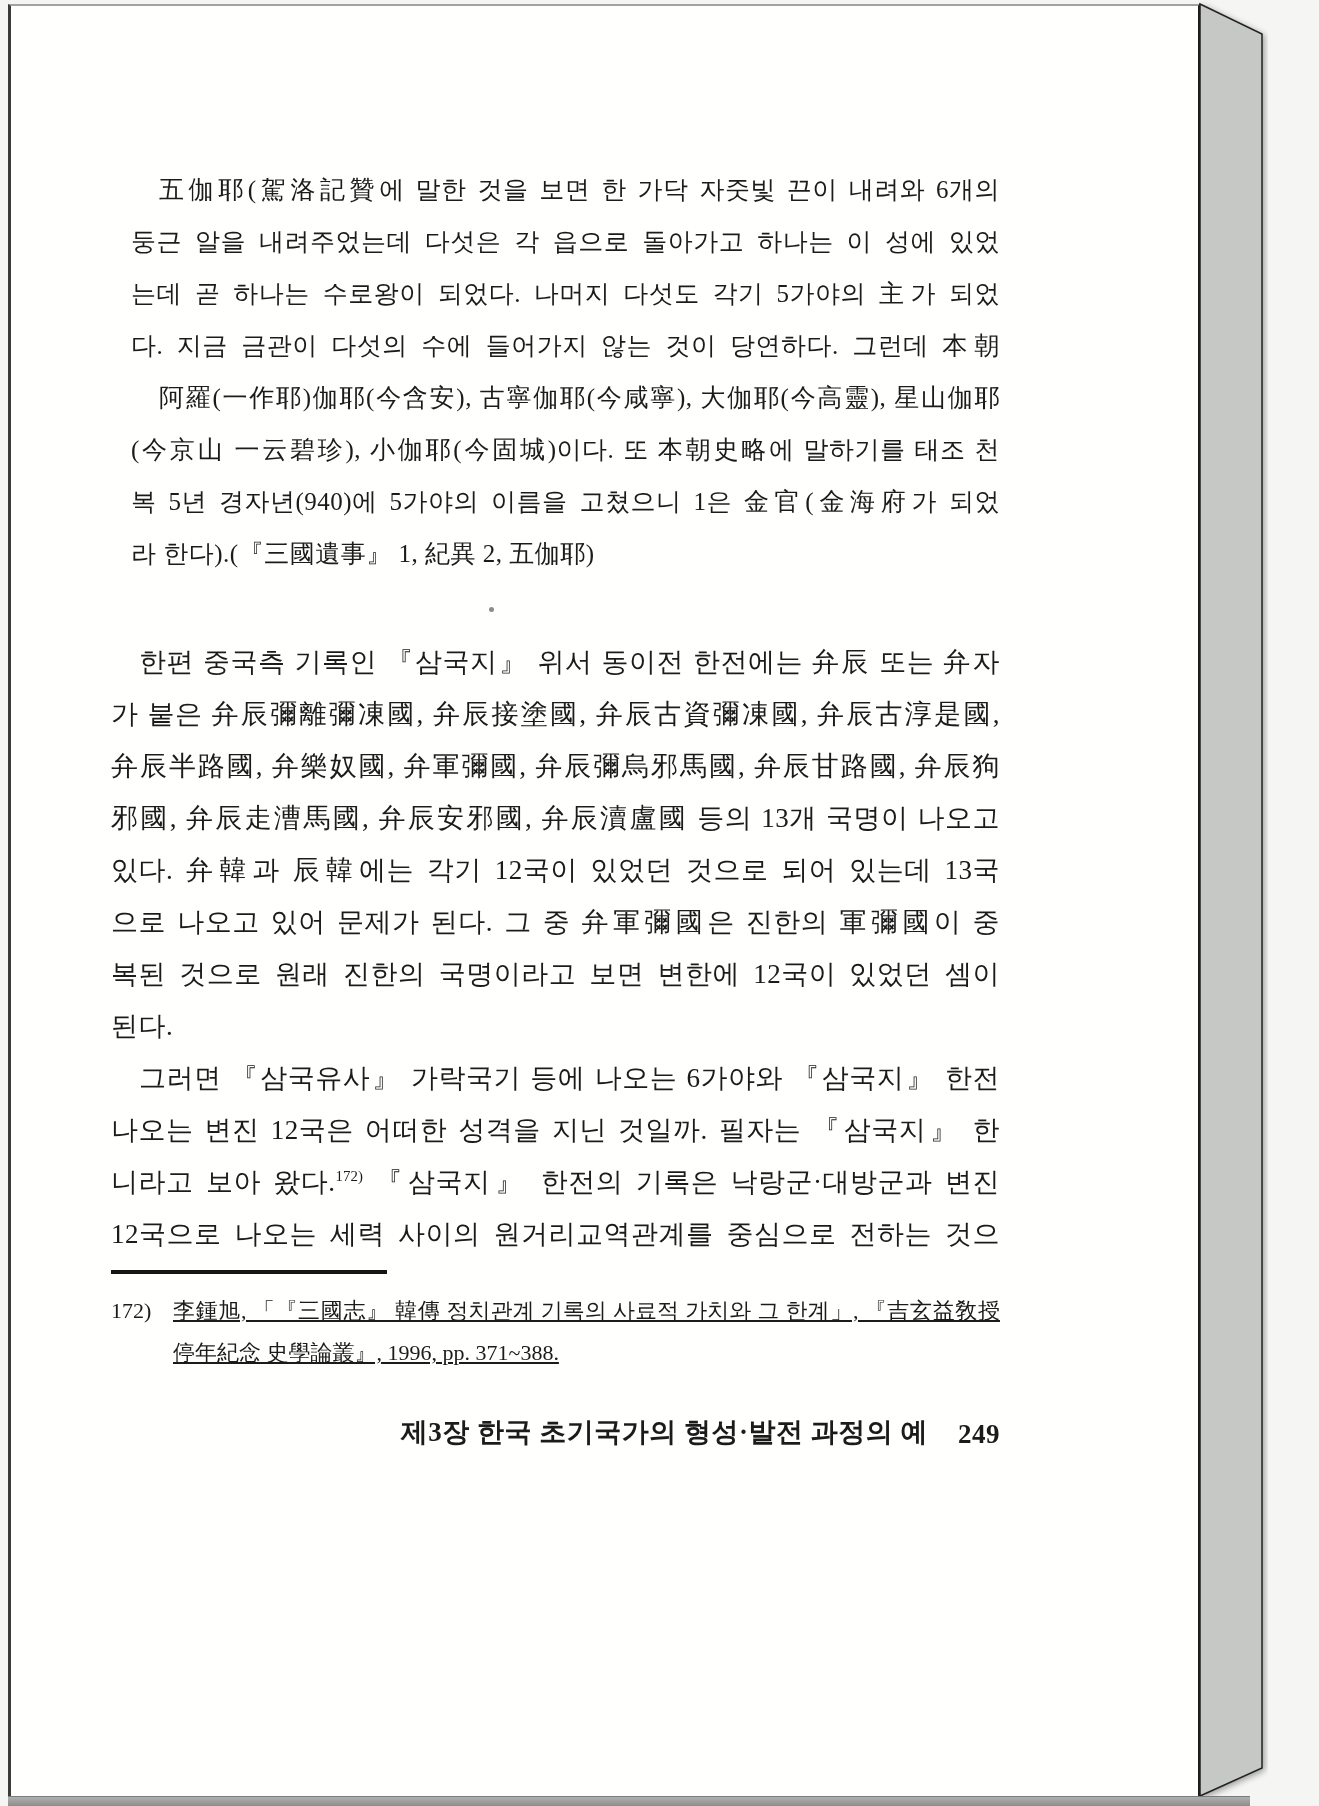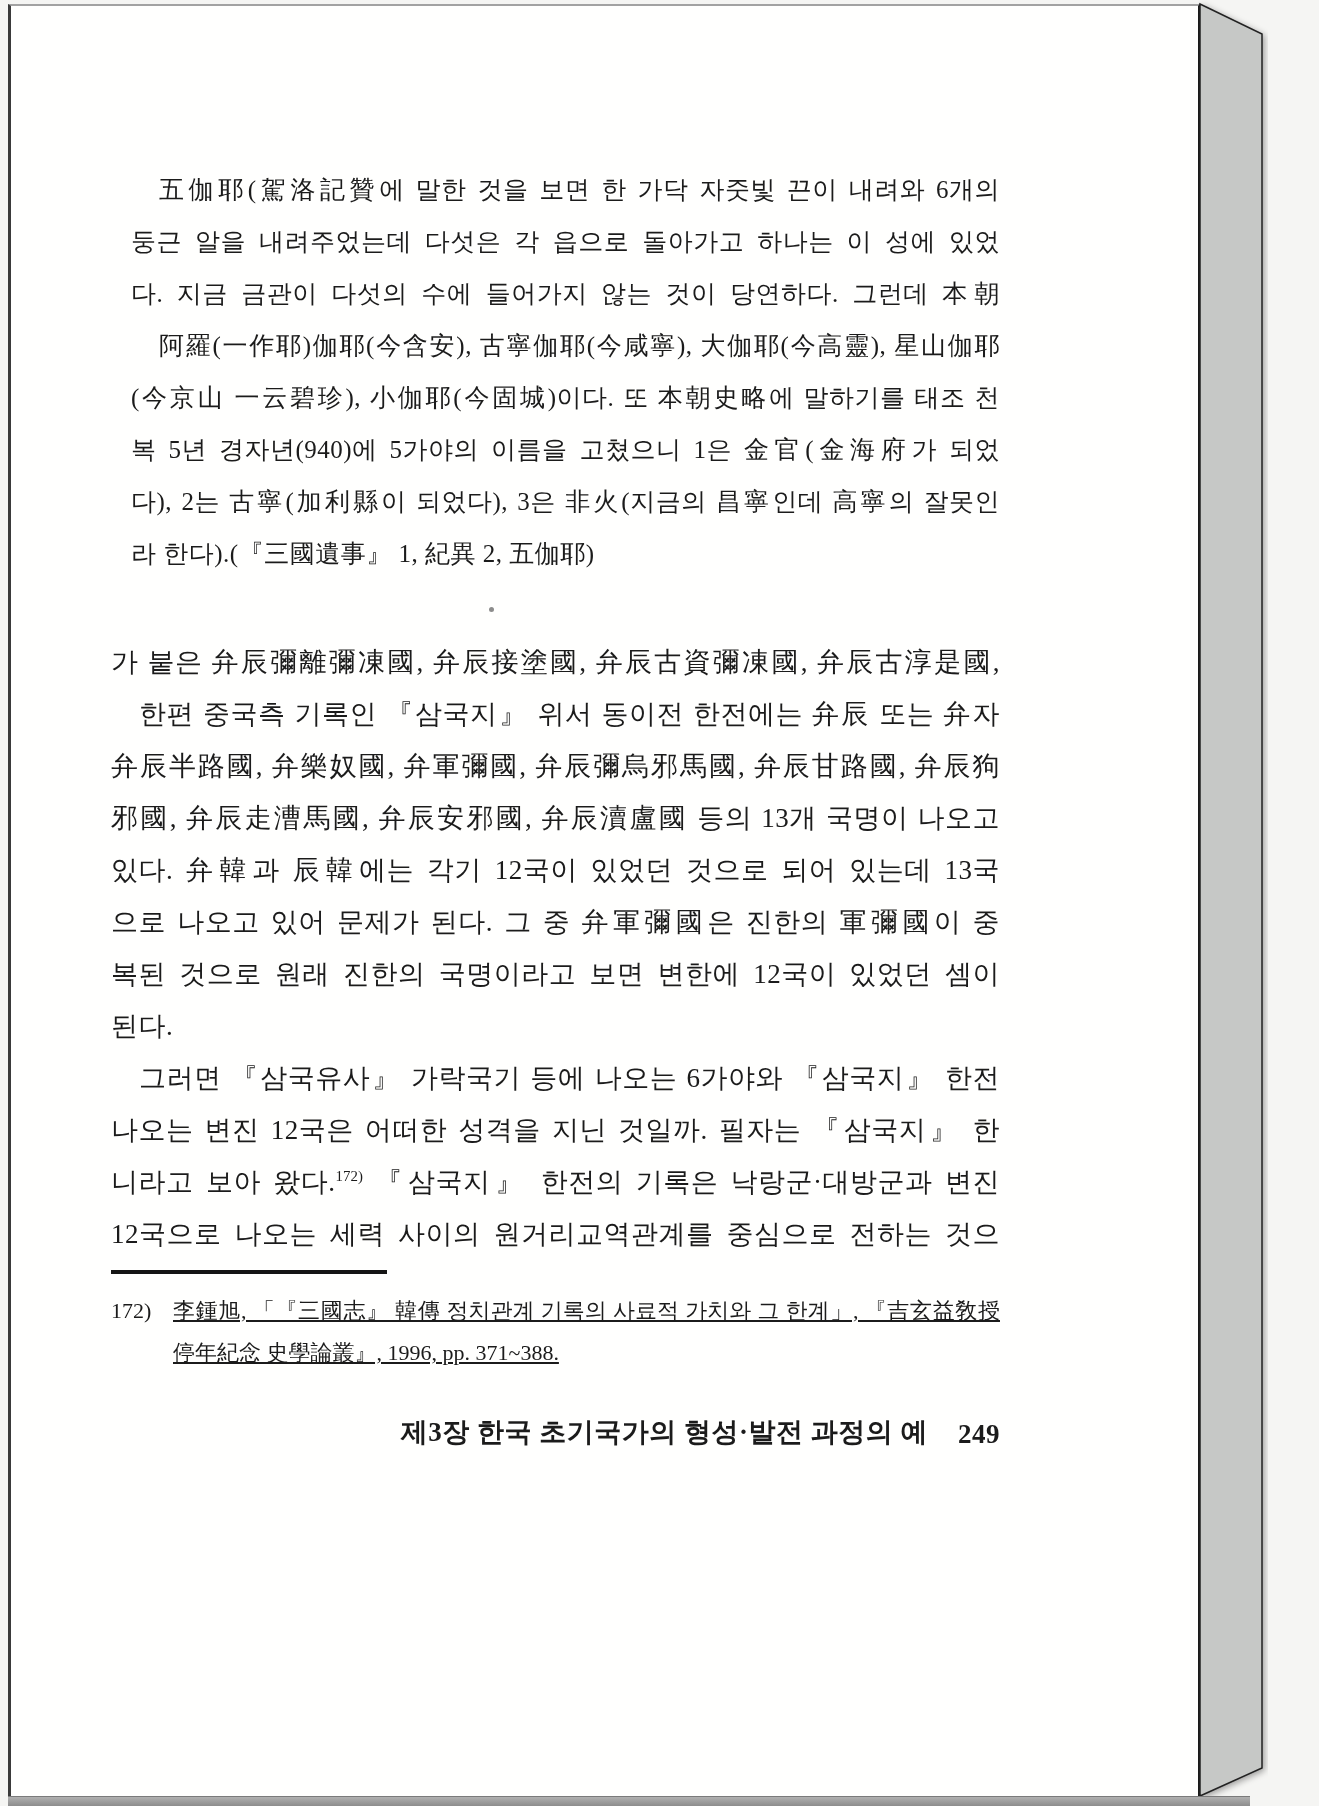--- a/index.html
+++ b/index.html
@@ -79,35 +79,35 @@
 <div class="stage">
 
   <div class="page">
     <div class="speck"></div>
     <div class="content">
 
       <section class="quote">
         <div class="qpara">
           <div class="line indent">五伽耶(駕洛記贊에 말한 것을 보면 한 가닥 자줏빛 끈이 내려와 6개의</div>
           <div class="line">둥근 알을 내려주었는데 다섯은 각 읍으로 돌아가고 하나는 이 성에 있었</div>
+          <div class="line">는데 곧 하나는 수로왕이 되었다. 나머지 다섯도 각기 5가야의 主가 되었</div>
           <div class="line">다. 지금 금관이 다섯의 수에 들어가지 않는 것이 당연하다. 그런데 本朝</div>
         </div>
         <div class="qpara">
           <div class="line indent">阿羅(一作耶)伽耶(今含安), 古寧伽耶(今咸寧), 大伽耶(今高靈), 星山伽耶</div>
           <div class="line">(今京山 一云碧珍), 小伽耶(今固城)이다. 또 本朝史略에 말하기를 태조 천</div>
           <div class="line">복 5년 경자년(940)에 5가야의 이름을 고쳤으니 1은 金官(金海府가 되었</div>
-          <div class="line">다), 2는 古寧(加利縣이 되었다), 3은 非火(지금의 昌寧인데 高寧의 잘못인</div>
           <div class="line short">라 한다).(『三國遺事』 1, 紀異 2, 五伽耶)</div>
         </div>
       </section>
 
       <section class="main">
         <div class="mpara">
+          <div class="line indent">한편 중국측 기록인 『삼국지』 위서 동이전 한전에는 弁辰 또는 弁자</div>
           <div class="line">가 붙은 弁辰彌離彌凍國, 弁辰接塗國, 弁辰古資彌凍國, 弁辰古淳是國,</div>
-          <div class="line indent">한편 중국측 기록인 『삼국지』 위서 동이전 한전에는 弁辰 또는 弁자</div>
           <div class="line">弁辰半路國, 弁樂奴國, 弁軍彌國, 弁辰彌烏邪馬國, 弁辰甘路國, 弁辰狗</div>
           <div class="line">邪國, 弁辰走漕馬國, 弁辰安邪國, 弁辰瀆盧國 등의 13개 국명이 나오고</div>
           <div class="line">있다. 弁韓과 辰韓에는 각기 12국이 있었던 것으로 되어 있는데 13국</div>
           <div class="line">으로 나오고 있어 문제가 된다. 그 중 弁軍彌國은 진한의 軍彌國이 중</div>
           <div class="line">복된 것으로 원래 진한의 국명이라고 보면 변한에 12국이 있었던 셈이</div>
           <div class="line short">된다.</div>
         </div>
         <div class="mpara">
           <div class="line indent">그러면 『삼국유사』 가락국기 등에 나오는 6가야와 『삼국지』 한전에</div>
           <div class="line">나오는 변진 12국은 어떠한 성격을 지닌 것일까. 필자는 『삼국지』 한</div>

